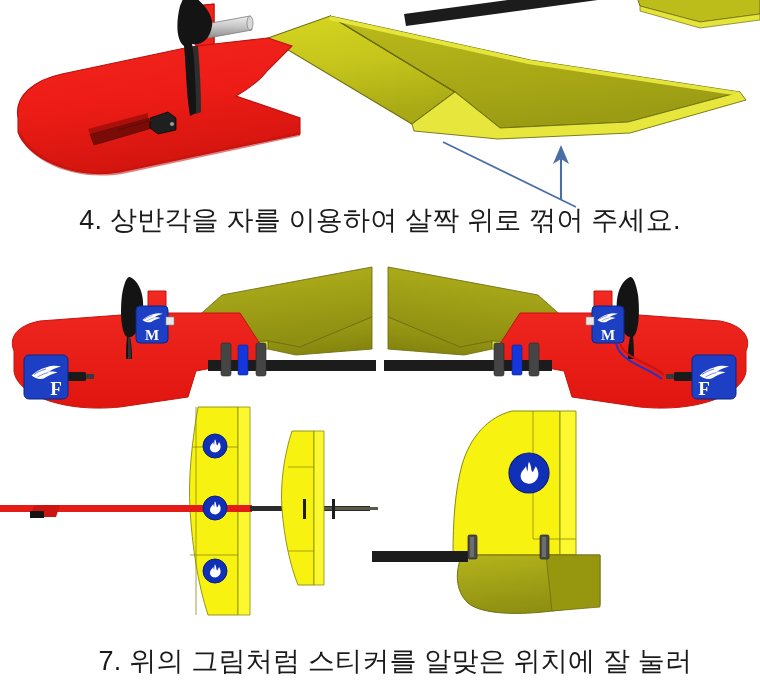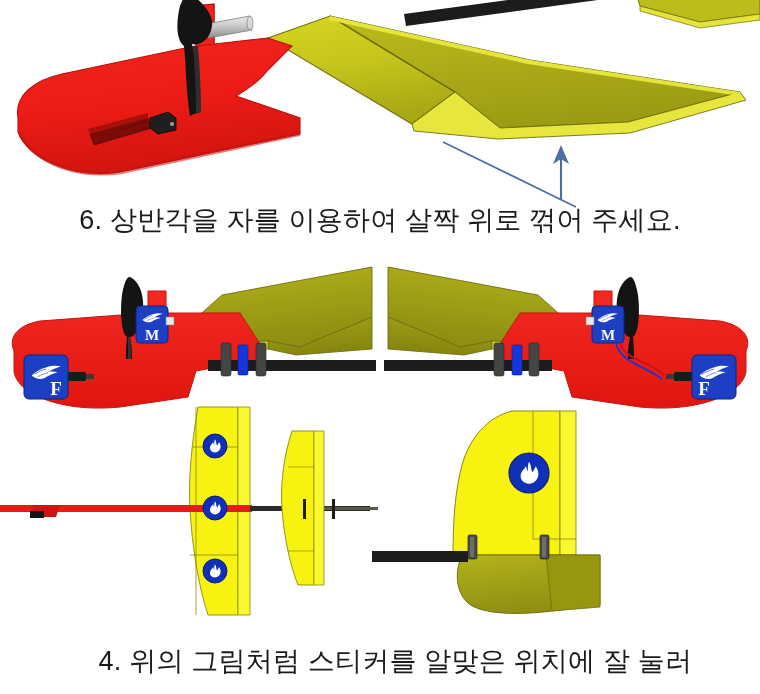--- a/index.html
+++ b/index.html
@@ -158,21 +158,21 @@
         </g>
         <g>
           <path d="M 561 200 L 561 152" fill="none" stroke="#4a6fa5" stroke-width="2.1"></path>
           <path d="M 561 145 L 553 164 L 561 159 L 569 164 Z" fill="#4a6fa5"></path>
         </g>
 
       </svg>
     </div>
   </div>
 
-  <div class="caption" id="caption-step6">6. 상반각을 자를 이용하여 살짝 위로 꺾어 주세요.</div>
+  <div class="caption" id="caption-step6">4. 상반각을 자를 이용하여 살짝 위로 꺾어 주세요.</div>
 
   <div class="section" id="section-step7-figure">
 
     <div class="fig" style="left:0; top:0;">
       <svg width="760" height="358" viewBox="0 0 760 358">
 
         <defs>
           <linearGradient id="oliveFlat" x1="0" y1="0" x2="0.3" y2="1">
             <stop offset="0%" stop-color="#b4b41c"></stop>
             <stop offset="100%" stop-color="#8f8f12"></stop>
@@ -398,17 +398,17 @@
             <rect x="542" y="282" width="4" height="20" fill="#6d6d6d"></rect>
           </g>
         </g>
 
       </svg>
     </div>
 
   </div>
 
   <div class="caption" id="caption-step7">
-    <span>4. 위의 그림처럼 스티커를 알맞은 위치에 잘 눌러</span>
+    <span>7. 위의 그림처럼 스티커를 알맞은 위치에 잘 눌러</span>
     
   </div>
 
 </div>
 
 </body></html>

